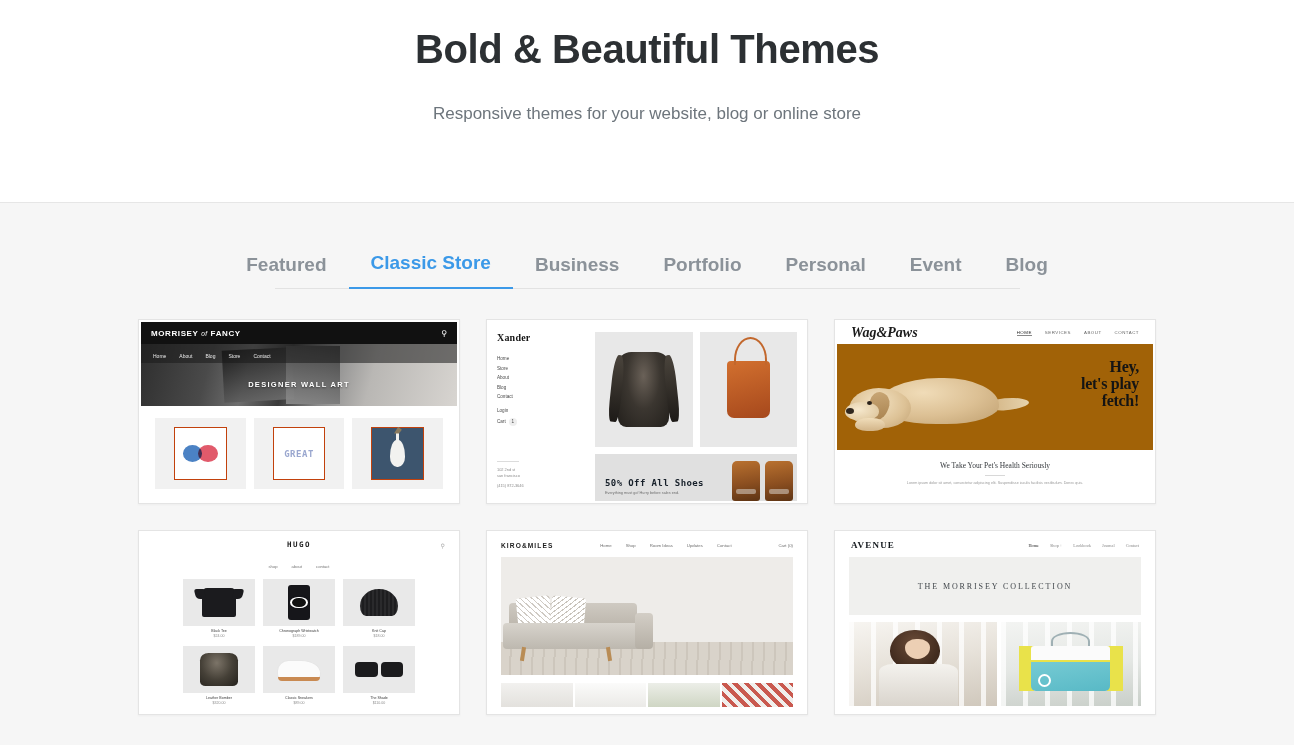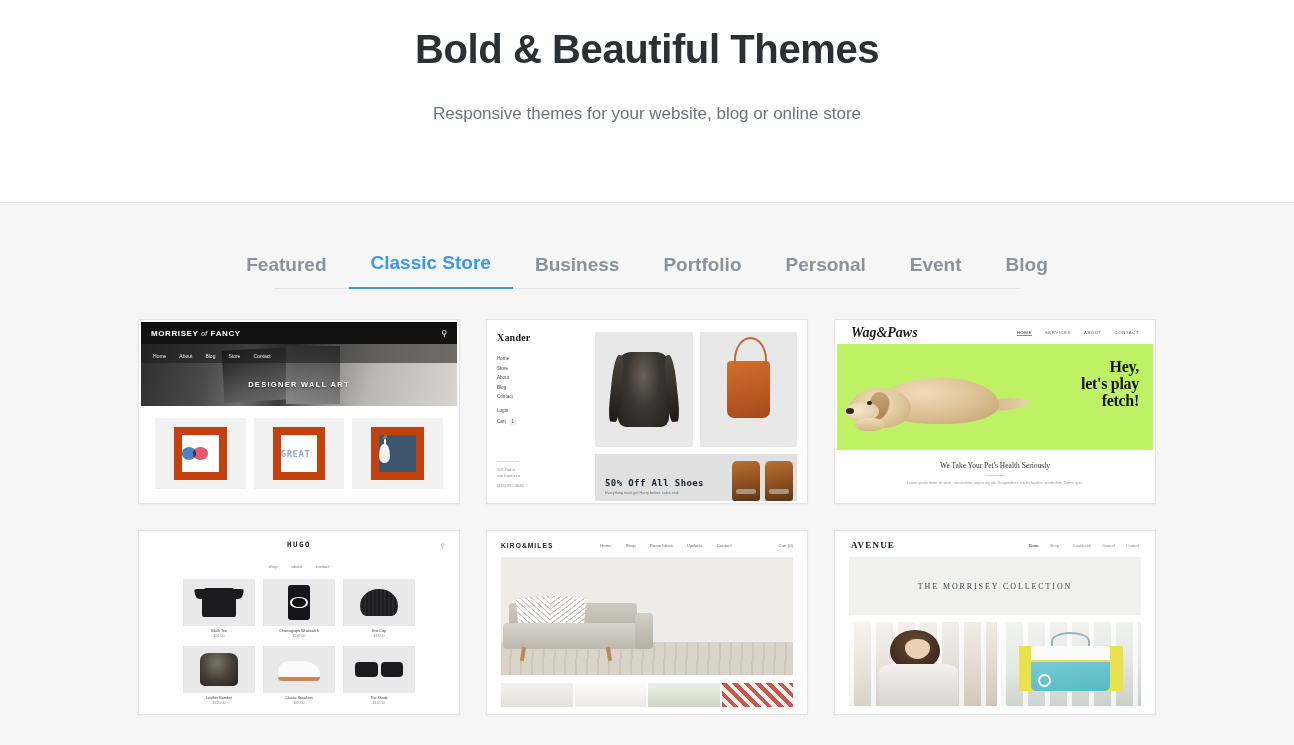--- a/index.html
+++ b/index.html
@@ -113,21 +113,21 @@
     padding: 5px 0 0 12px; background: rgba(25,25,25,.55); height: 19px; align-items:center;
   }
   .f1-nav span { font-size: 5px; color: #e7e7e7; }
   .f1-hero-txt {
     position:absolute; z-index:4; top:36px; left:0; right:0; text-align:center;
     color:#fff; font-size:7.5px; font-weight:600; letter-spacing:1.3px;
     text-shadow: 0 1px 2px rgba(0,0,0,.5);
   }
   .f1-body { background:#fff; height:calc(100% - 84px); display:flex; gap:8px; padding:12px 14px; }
   .f1-tile { flex:1; background:#f1f1f1; display:flex; align-items:center; justify-content:center; }
-  .f1-frame { width:58%; height:74%; border:8px solid #c2410c; background:#fff; display:flex; align-items:center; }
+  .f1-frame { width:58%; height:74%; border:1px solid #c2410c; background:#fff; display:flex; align-items:center; justify-content:center; }
   .f1-venn { position:relative; width:70%; height:34%; }
   .f1-venn i { position:absolute; top:0; width:56%; height:100%; border-radius:50%; display:block; }
   .f1-venn i:first-child { left:0; background:#4b82c4; }
   .f1-venn i:last-child { right:0; background:#e15a6b; mix-blend-mode:multiply; }
   .f1-great { font-size:9px; font-weight:700; color:#9aa7cf; letter-spacing:.5px; font-family:"DejaVu Sans Mono",monospace; }
   .f1-frame.navy { background:#3d556e; }
   .f1-vase { width:30%; height:52%; background:#f2f2f0; border-radius: 44% 44% 46% 46% / 62% 62% 38% 38%; position:relative; }
   .f1-vase::before { content:""; position:absolute; left:38%; top:-30%; width:24%; height:34%; background:#f2f2f0; }
   .f1-vase::after { content:""; position:absolute; left:26%; top:-52%; width:52%; height:26%; background:#8a7a5e; clip-path: polygon(0 100%, 52% 0, 100% 46%, 62% 100%); }
 
@@ -160,21 +160,21 @@
   .x-shoes { position:absolute; right:4px; bottom:0; display:flex; gap:5px; }
   .x-shoe { width:28px; height:40px; background: linear-gradient(170deg,#b9712f 0%, #8c4f20 55%, #5d3414 100%); border-radius:5px 5px 3px 3px; position:relative; }
   .x-shoe::after { content:""; position:absolute; left:14%; bottom:18%; width:72%; height:5px; background:#d7d2cb; border-radius:2px; opacity:.55; }
 
   
   .w-top { height:22px; display:flex; align-items:center; justify-content:space-between; padding:0 14px; background:#fff; }
   .w-logo { font-family:"Liberation Serif",serif; font-weight:700; font-size:14px; color:#1a1a1a; font-style:italic;text-align:center; }
   .w-nav { display:flex; gap:13px; }
   .w-nav span { font-size:4.4px; color:#666; letter-spacing:.5px; }
   .w-nav span.on { color:#222; border-bottom:1px solid #888; }
-  .w-hero { height:106px; background:#bef264; position:relative; display:flex; align-items:center;padding-left:45px; }
+  .w-hero { height:106px; background:#a16207; position:relative; display:flex; align-items:center;padding-left:45px; }
   .w-dog { position:absolute; left:6px; top:24px; width:175px; height:66px; }
   .w-body { position:absolute; left:34px; top:10px; width:122px; height:46px; background: radial-gradient(ellipse at 38% 32%, #f0dcb8 0%, #dcc094 52%, #bf9f6f 100%); border-radius:52% 46% 44% 50% / 62% 60% 40% 40%; }
   .w-head { position:absolute; left:6px; top:20px; width:62px; height:40px; background: radial-gradient(ellipse at 46% 36%, #f3e2c2 0%, #ddc296 58%, #c0a072 100%); border-radius:48% 52% 46% 52% / 54% 50% 50% 46%; }
   .w-ear { position:absolute; left:26px; top:24px; width:20px; height:28px; background: linear-gradient(160deg,#caa877,#a8824f); border-radius:46% 54% 50% 50% / 40% 40% 60% 60%; transform: rotate(12deg); }
   .w-snout { position:absolute; left:2px; top:34px; width:34px; height:19px; background: radial-gradient(ellipse at 40% 40%, #f6e8cd, #d9bf93); border-radius:50% 42% 48% 52% / 54% 50% 50% 46%; }
   .w-nose { position:absolute; left:3px; top:40px; width:8px; height:6px; background:#30271e; border-radius:50%; }
   .w-eye { position:absolute; left:24px; top:33px; width:5px; height:4px; background:#2a211a; border-radius:50%; }
   .w-tail { position:absolute; left:146px; top:30px; width:40px; height:12px; background: linear-gradient(90deg,#d3b484,#e6d3ad); border-radius:40% 60% 60% 40% / 50%; transform: rotate(-5deg); }
   .w-paw { position:absolute; left:12px; top:50px; width:30px; height:13px; background: linear-gradient(180deg,#f0ddba,#d2b488); border-radius:44% 44% 40% 40% / 54% 54% 46% 46%; }
   .w-head-txt { position:absolute; right:14px; top:14px; text-align:right; font-family:"Liberation Serif",serif; font-weight:700; font-size:16px; line-height:17px; color:#141414; letter-spacing:-0.3px; }

